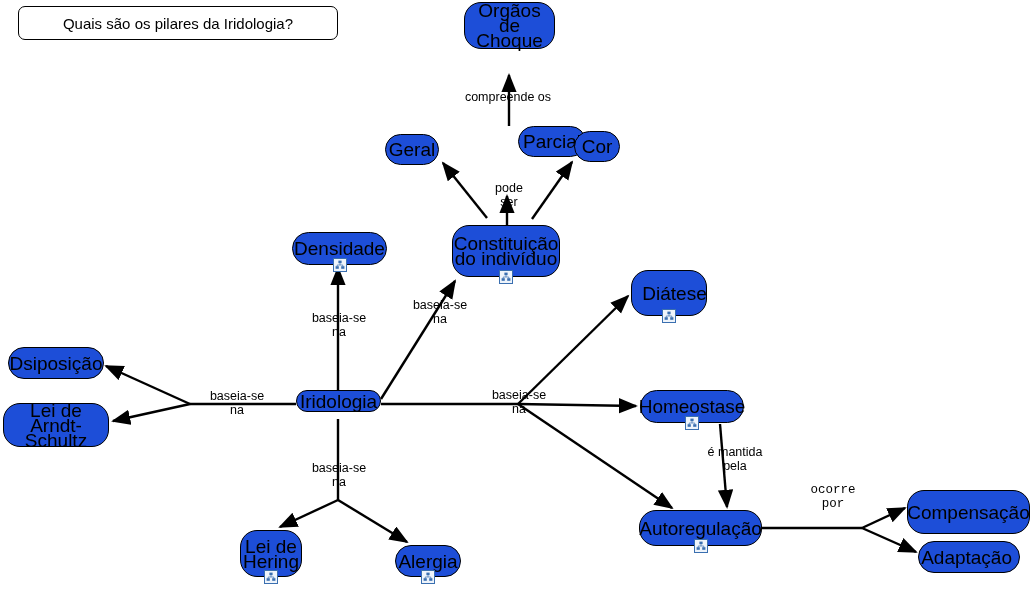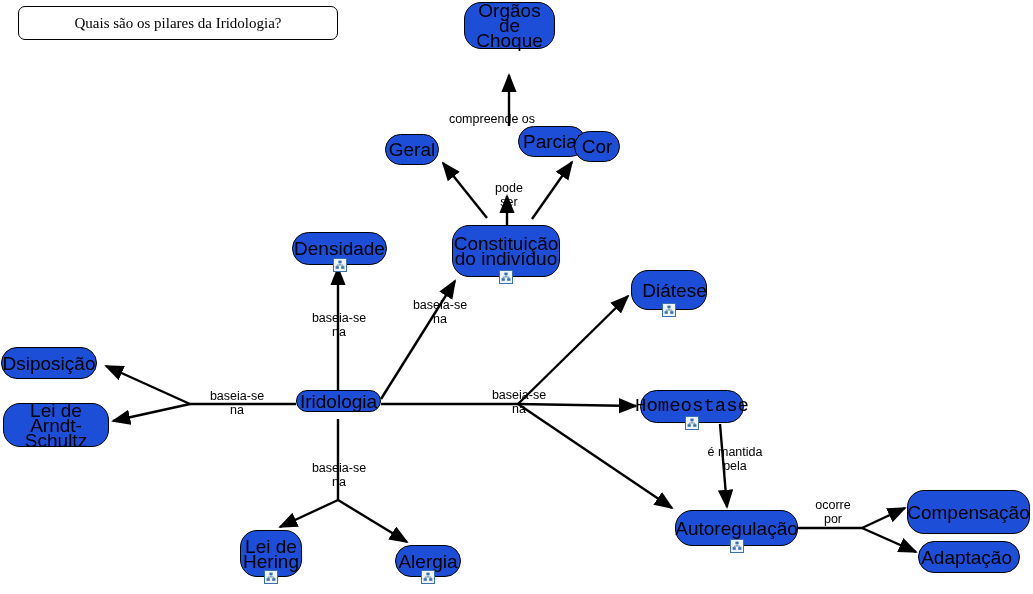--- a/index.html
+++ b/index.html
@@ -98,21 +98,21 @@
         <path d="M 720 424 L 727 507" marker-end="url(#arrow)"></path>
         <path d="M 762 528 L 862 528"></path>
         <path d="M 862 528 L 905 508" marker-end="url(#arrow)"></path>
         <path d="M 862 528 L 916 552" marker-end="url(#arrow)"></path>
         <path d="M 338 419 L 338 500"></path>
         <path d="M 338 500 L 280 527" marker-end="url(#arrow)"></path>
         <path d="M 338 500 L 407 542" marker-end="url(#arrow)"></path>
       </g>
   </svg>
 
-  <div class="node question" style="left:18px; top:6px; width:320px; height:34px;font-family:Liberation Serif, serif;">
+  <div class="node question" style="left:18px; top:6px; width:320px; height:34px;">
     <span>Quais são os pilares da Iridologia?</span>
   </div>
 
   <div id="nodes">
       <div class="node" style="left: 464px; top: 2px; width: 91px; height: 47px;"><span>Orgãos de
 Choque</span></div>
       <div class="node" style="left: 474px; top: 126px; width: 68px; height: 31px; margin-left: 44px;"><span>Parcial</span></div>
       <div class="node" style="left: 385px; top: 134px; width: 54px; height: 31px;"><span>Geral</span></div>
       <div class="node" style="left: 574px; top: 131px; width: 46px; height: 31px;"><span>Cor</span></div>
       <div class="node" style="left: 452px; top: 225px; width: 108px; height: 52px;"><span>Constituição
@@ -121,37 +121,37 @@
             <rect x="0.6" y="6.2" width="3.2" height="2.6" fill="#3a6fb0"></rect>
             <rect x="6.2" y="6.2" width="3.2" height="2.6" fill="#3a6fb0"></rect>
             <path d="M5 3.2 L5 5 M2.2 6.2 L2.2 5 L7.8 5 L7.8 6.2" stroke="#3a6fb0" stroke-width="0.7" fill="none"></path>
           </svg></span></div>
       <div class="node" style="left: 292px; top: 232px; width: 95px; height: 33px;"><span>Densidade</span><span class="badge"><svg width="10" height="10" viewBox="0 0 10 10">
             <rect x="3.4" y="0.6" width="3.2" height="2.6" fill="#3a6fb0"></rect>
             <rect x="0.6" y="6.2" width="3.2" height="2.6" fill="#3a6fb0"></rect>
             <rect x="6.2" y="6.2" width="3.2" height="2.6" fill="#3a6fb0"></rect>
             <path d="M5 3.2 L5 5 M2.2 6.2 L2.2 5 L7.8 5 L7.8 6.2" stroke="#3a6fb0" stroke-width="0.7" fill="none"></path>
           </svg></span></div>
-      <div class="node" style="left: 631px; top: 270px; width: 76px; height: 40px; padding-left: 18px;"><span>Diátese</span><span class="badge"><svg width="10" height="10" viewBox="0 0 10 10">
+      <div class="node" style="left: 631px; top: 270px; width: 76px; height: 46px; padding-left: 18px;"><span>Diátese</span><span class="badge"><svg width="10" height="10" viewBox="0 0 10 10">
             <rect x="3.4" y="0.6" width="3.2" height="2.6" fill="#3a6fb0"></rect>
             <rect x="0.6" y="6.2" width="3.2" height="2.6" fill="#3a6fb0"></rect>
             <rect x="6.2" y="6.2" width="3.2" height="2.6" fill="#3a6fb0"></rect>
             <path d="M5 3.2 L5 5 M2.2 6.2 L2.2 5 L7.8 5 L7.8 6.2" stroke="#3a6fb0" stroke-width="0.7" fill="none"></path>
           </svg></span></div>
-      <div class="node" style="left: 1px; top: 347px; width: 96px; height: 32px; text-align: right;"><span>Dsiposição</span></div>
+      <div class="node" style="left: 8px; top: 347px; width: 96px; height: 32px; text-align: right;"><span>Dsiposição</span></div>
       <div class="node" style="left: 3px; top: 403px; width: 106px; height: 44px;"><span>Lei de
 Arndt-Schultz</span></div>
       <div class="node" style="left: 296px; top: 390px; width: 85px; height: 22px;"><span>Iridologia</span></div>
-      <div class="node" style="left: 640px; top: 390px; width: 104px; height: 33px; font-family: Liberation Mono, monospace;"><span>Homeostase</span><span class="badge"><svg width="10" height="10" viewBox="0 0 10 10">
+      <div class="node" style="left: 640px; top: 390px; width: 104px; height: 33px;"><span>Homeostase</span><span class="badge"><svg width="10" height="10" viewBox="0 0 10 10">
             <rect x="3.4" y="0.6" width="3.2" height="2.6" fill="#3a6fb0"></rect>
             <rect x="0.6" y="6.2" width="3.2" height="2.6" fill="#3a6fb0"></rect>
             <rect x="6.2" y="6.2" width="3.2" height="2.6" fill="#3a6fb0"></rect>
             <path d="M5 3.2 L5 5 M2.2 6.2 L2.2 5 L7.8 5 L7.8 6.2" stroke="#3a6fb0" stroke-width="0.7" fill="none"></path>
           </svg></span></div>
-      <div class="node" style="left: 639px; top: 510px; width: 123px; height: 36px; margin-left: 36px;"><span>Autoregulação</span><span class="badge"><svg width="10" height="10" viewBox="0 0 10 10">
+      <div class="node" style="left: 639px; top: 510px; width: 123px; height: 36px;"><span>Autoregulação</span><span class="badge"><svg width="10" height="10" viewBox="0 0 10 10">
             <rect x="3.4" y="0.6" width="3.2" height="2.6" fill="#3a6fb0"></rect>
             <rect x="0.6" y="6.2" width="3.2" height="2.6" fill="#3a6fb0"></rect>
             <rect x="6.2" y="6.2" width="3.2" height="2.6" fill="#3a6fb0"></rect>
             <path d="M5 3.2 L5 5 M2.2 6.2 L2.2 5 L7.8 5 L7.8 6.2" stroke="#3a6fb0" stroke-width="0.7" fill="none"></path>
           </svg></span></div>
       <div class="node" style="left: 907px; top: 490px; width: 123px; height: 44px;"><span>Compensação</span></div>
       <div class="node" style="left: 918px; top: 541px; width: 102px; height: 32px; justify-content: flex-end;"><span>Adaptação</span></div>
       <div class="node" style="left: 240px; top: 530px; width: 62px; height: 47px;"><span>Lei de
 Hering</span><span class="badge"><svg width="10" height="10" viewBox="0 0 10 10">
             <rect x="3.4" y="0.6" width="3.2" height="2.6" fill="#3a6fb0"></rect>
@@ -160,32 +160,32 @@
             <path d="M5 3.2 L5 5 M2.2 6.2 L2.2 5 L7.8 5 L7.8 6.2" stroke="#3a6fb0" stroke-width="0.7" fill="none"></path>
           </svg></span></div>
       <div class="node" style="left: 395px; top: 545px; width: 66px; height: 32px; text-align: center;"><span>Alergia</span><span class="badge"><svg width="10" height="10" viewBox="0 0 10 10">
             <rect x="3.4" y="0.6" width="3.2" height="2.6" fill="#3a6fb0"></rect>
             <rect x="0.6" y="6.2" width="3.2" height="2.6" fill="#3a6fb0"></rect>
             <rect x="6.2" y="6.2" width="3.2" height="2.6" fill="#3a6fb0"></rect>
             <path d="M5 3.2 L5 5 M2.2 6.2 L2.2 5 L7.8 5 L7.8 6.2" stroke="#3a6fb0" stroke-width="0.7" fill="none"></path>
           </svg></span></div>
     </div>
   <div id="labels">
-      <div class="label" style="left: 436px; top: 90px; width: 112px; margin-top: 22px;">compreende os</div>
+      <div class="label" style="left: 452px; top: 90px; width: 112px;">compreende os</div>
       <div class="label" style="left: 487px; top: 181px; width: 44px;">pode
 ser</div>
       <div class="label" style="left: 405px; top: 298px; width: 70px;">baseia-se
 na</div>
       <div class="label" style="left: 304px; top: 311px; width: 70px;">baseia-se
 na</div>
       <div class="label" style="left: 202px; top: 389px; width: 70px;">baseia-se
 na</div>
       <div class="label" style="left: 484px; top: 388px; width: 70px;">baseia-se
 na</div>
       <div class="label" style="left: 304px; top: 461px; width: 70px;">baseia-se
 na</div>
       <div class="label" style="left: 697px; top: 445px; width: 76px;">é mantida
 pela</div>
-      <div class="label" style="left: 806px; top: 498px; width: 54px;">ocorre
+      <div class="label" style="left: 806px; top: 483px; width: 54px; font-family: Liberation Mono, monospace;">ocorre
 por</div>
     </div>
 
 </div>
 
 </body></html>

